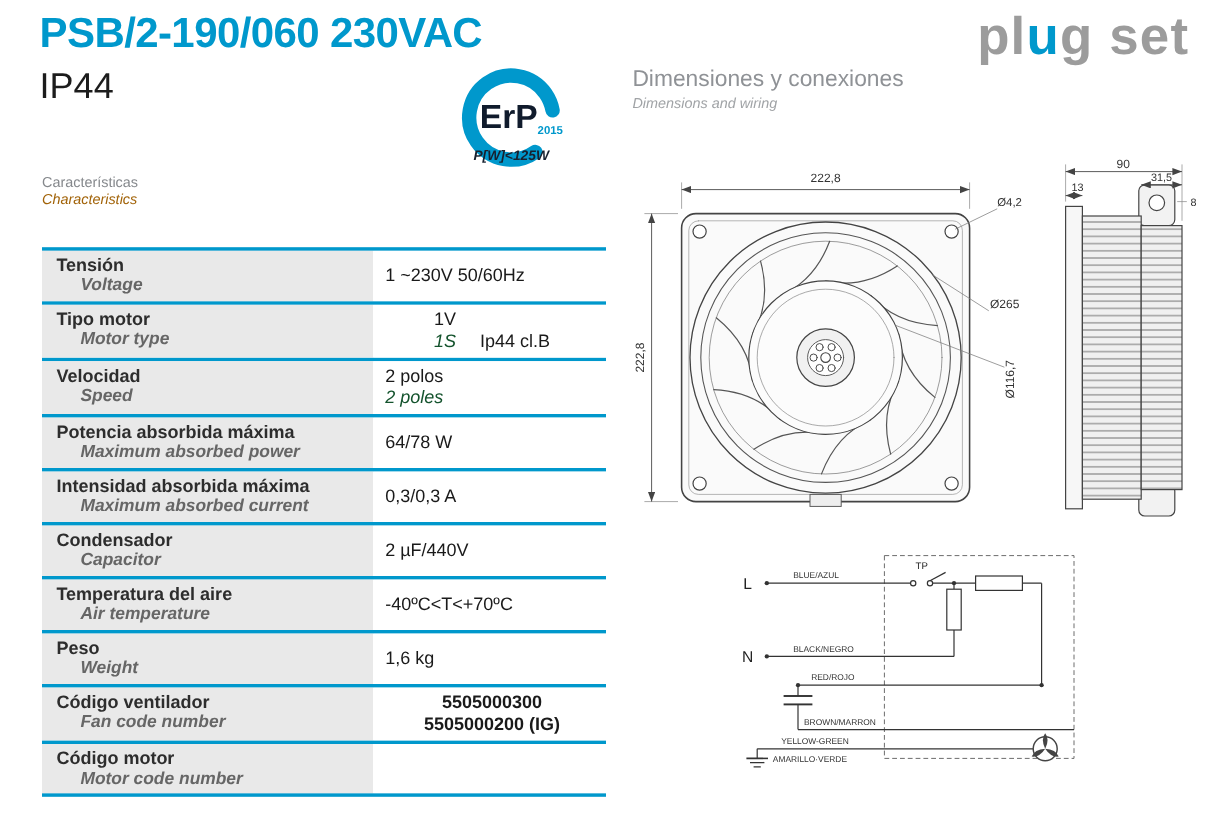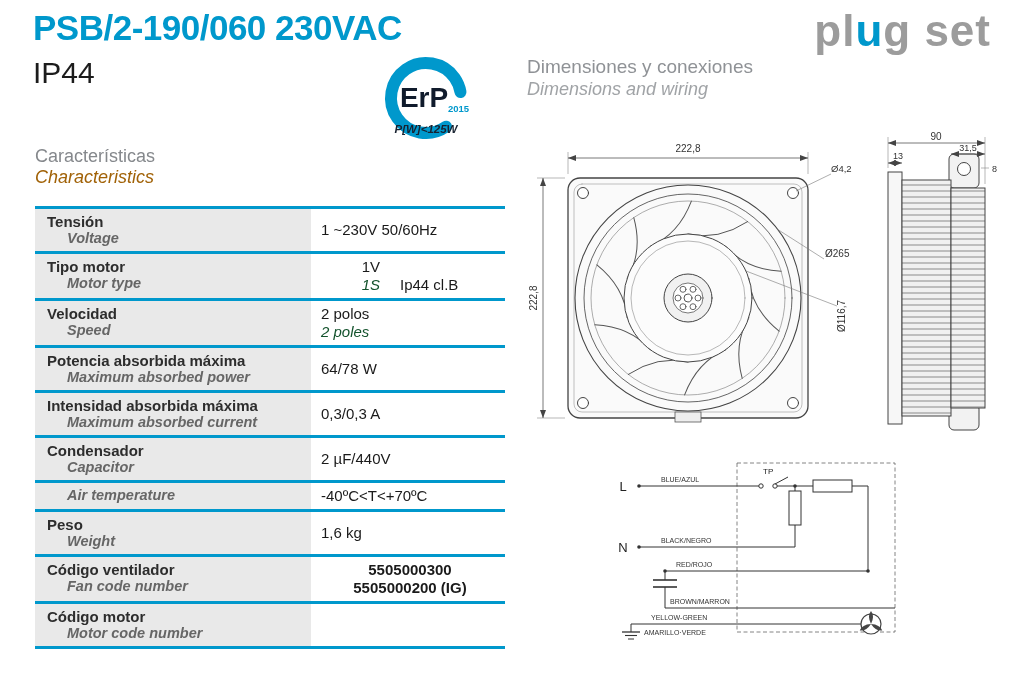--- a/index.html
+++ b/index.html
@@ -6,25 +6,25 @@
   .page{position:relative;width:1009px;height:678px;background:#fff;overflow:hidden;
         font-family:"Liberation Sans",sans-serif;}
   .abs{position:absolute;}
 
   .title{left:33px;top:8px;font-size:35px;font-weight:bold;color:#0098cc;letter-spacing:-0.5px;}
   .ip{left:33px;top:56px;font-size:30px;color:#1c1c1c;}
 
   .brand{right:18px;top:6px;font-size:44px;font-weight:bold;color:#9c9c9c;letter-spacing:1px;}
   .brand .bu{color:#0098cc;}
 
-  .char-head{left:35px;top:146px;font-size:18px;color:#85888c;line-height:1.15;}
+  .char-head{left:35px;top:146px;font-size:12px;color:#85888c;line-height:1.15;}
   .char-head .en{font-style:italic;color:#a16207;}
 
   .dim-head{left:527px;top:56px;font-size:19px;color:#8f9296;line-height:1.2;}
-  .dim-head .en{font-style:italic;color:#a0a3a6;font-size:18px;}
+  .dim-head .en{font-style:italic;color:#a0a3a6;font-size:12px;}
 
   .chartable{left:35px;top:206px;width:470px;border-bottom:3px solid #0098cc;}
   .t-row{display:flex;border-top:3px solid #0098cc;}
   .t-label{width:276px;background:#e9e9e9;padding:4px 0 4px 12px;box-sizing:border-box;}
   .t-value{flex:1;background:#fff;padding:4px 6px 4px 10px;box-sizing:border-box;
            display:flex;flex-direction:column;justify-content:center;}
   .t-value.hrow{flex-direction:row;align-items:flex-end;}
   .es{font-weight:bold;font-size:15px;color:#2d2d2d;line-height:1.15;}
   .en2{font-weight:bold;font-style:italic;font-size:14.5px;color:#666;line-height:1.15;margin-left:20px;}
   .v{font-size:15px;color:#1a1a1a;line-height:1.2;}
@@ -124,20 +124,21 @@
         <div class="es">Condensador</div>
         <div class="en2">Capacitor</div>
       </div>
       <div class="t-value">
         <div class="v">2 µF/440V</div>
       </div>
     </div>
 
     <div class="t-row">
       <div class="t-label">
+        <div class="es">Temperatura del aire</div>
         <div class="en2">Air temperature</div>
       </div>
       <div class="t-value">
         <div class="v">-40ºC&lt;T&lt;+70ºC</div>
       </div>
     </div>
 
     <div class="t-row">
       <div class="t-label">
         <div class="es">Peso</div>

